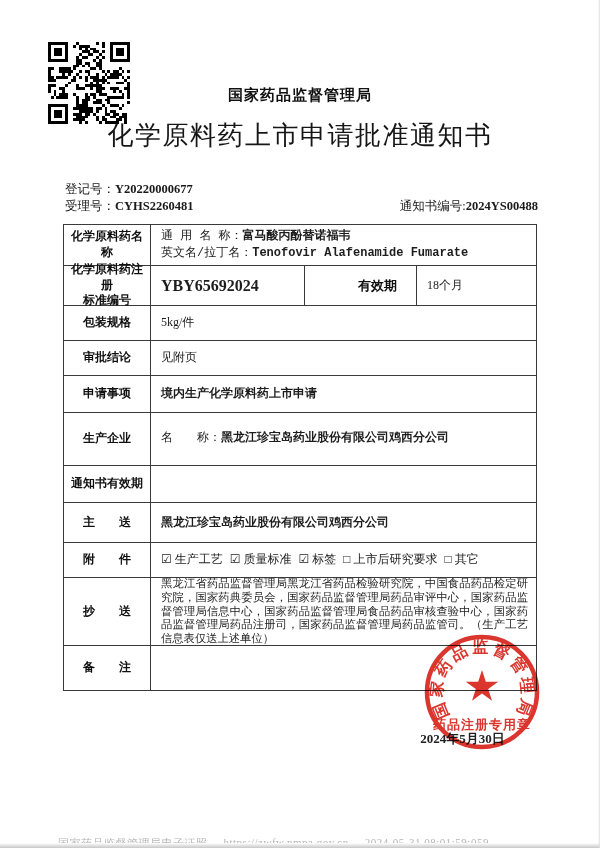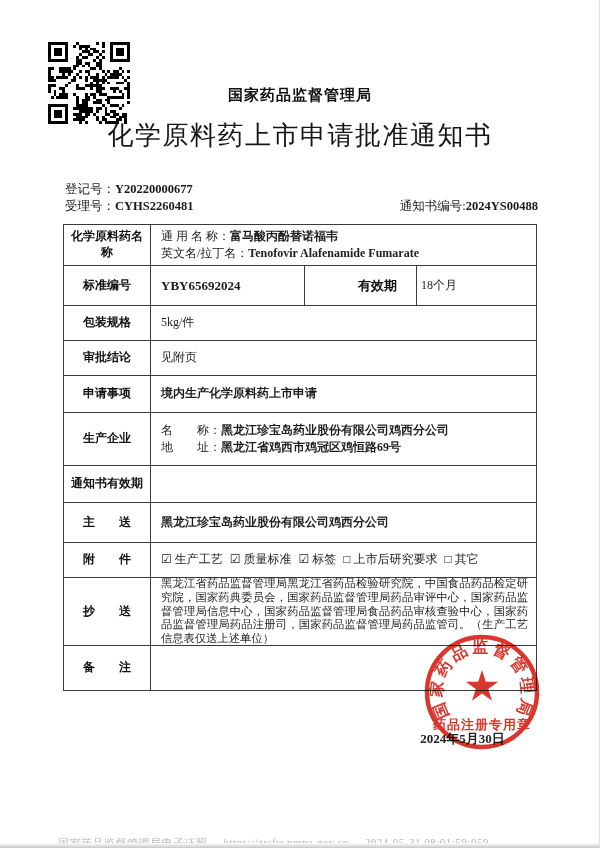--- a/index.html
+++ b/index.html
@@ -43,30 +43,30 @@
     text-align:center;
     font-family:"Liberation Sans","DejaVu Sans",sans-serif;
     font-weight:bold;font-size:12px;line-height:1.3;color:#101010;
     padding:0 2px;
   }
   .tval{
     flex:1;box-sizing:border-box;
     display:flex;flex-direction:column;justify-content:center;
     padding:2px 8px 2px 10px;font-size:12px;line-height:1.45;color:#1d1d1d;
   }
-  .tval .vline{white-space:nowrap;}
+  .tval .vline{white-space:nowrap;font-family:Liberation Mono, monospace;}
   .tval .vline .vv{font-weight:600;}
   .cellmid,.cellend{
     box-sizing:border-box;border-left:1px solid #3a3a3a;
     display:flex;align-items:center;
   }
   .cellmid{flex:0 0 112px;justify-content:center;
     font-family:"Liberation Sans","DejaVu Sans",sans-serif;font-weight:bold;font-size:13px;color:#101010;padding-left:34px;}
-  .cellend{flex:1;padding-left:4px;font-size:12px;}
-  .cellval{flex:0 0 153px;display:flex;align-items:center;padding-left:10px;font-size:13px;font-weight:600;box-sizing:border-box;}
+  .cellend{flex:1;padding-left:10px;font-size:12px;}
+  .cellval{flex:0 0 153px;display:flex;align-items:center;padding-left:10px;font-size:16px;font-weight:600;box-sizing:border-box;}
   .bold-val{font-weight:600;}
   .cc-text{font-size:11.3px;line-height:13.8px;text-align:justify;padding-top:4px;padding-bottom:4px;}
   .att-wrap{display:flex;flex-wrap:wrap;align-items:center;font-size:12px;}
   .att-wrap .att-item{margin-right:7px;white-space:nowrap;}
 
   
   .stamp-date{
     left:400px;top:730px;width:125px;text-align:center;
     font-size:13px;font-weight:600;color:#222;z-index:1;
   }
@@ -384,20 +384,21 @@
   <div class="trow h40">
     <div class="tlabel">化学原料药名称</div>
     <div class="tval">
       <div class="vline"><span>通 用 名 称：</span><span class="vv">富马酸丙酚替诺福韦</span></div>
       <div class="vline"><span>英文名/拉丁名：</span><span class="vv">Tenofovir Alafenamide Fumarate</span></div>
     </div>
   </div>
 
   <div class="trow h40">
     <div class="tlabel">
+      <div>化学原料药注册</div>
       <div>标准编号</div>
     </div>
     <div class="cellval">YBY65692024</div>
     <div class="cellmid">有效期</div>
     <div class="cellend">18个月</div>
   </div>
 
   <div class="trow h35">
     <div class="tlabel">包装规格</div>
     <div class="tval">
@@ -416,21 +417,20 @@
     <div class="tlabel">申请事项</div>
     <div class="tval bold-val">
         <span>境内生产化学原料药上市申请</span>
       </div>
   </div>
 
   <div class="trow h53">
     <div class="tlabel">生产企业</div>
     <div class="tval">
       <div class="vline"><span>名　　称：</span><span class="vv">黑龙江珍宝岛药业股份有限公司鸡西分公司</span></div>
-      <div class="vline"><span>地　　址：</span><span class="vv">黑龙江省鸡西市鸡冠区鸡恒路69号</span></div>
     </div>
   </div>
 
   <div class="trow h37">
     <div class="tlabel">通知书有效期</div>
   </div>
 
   <div class="trow h40">
     <div class="tlabel">主　　送</div>
     <div class="tval bold-val">

